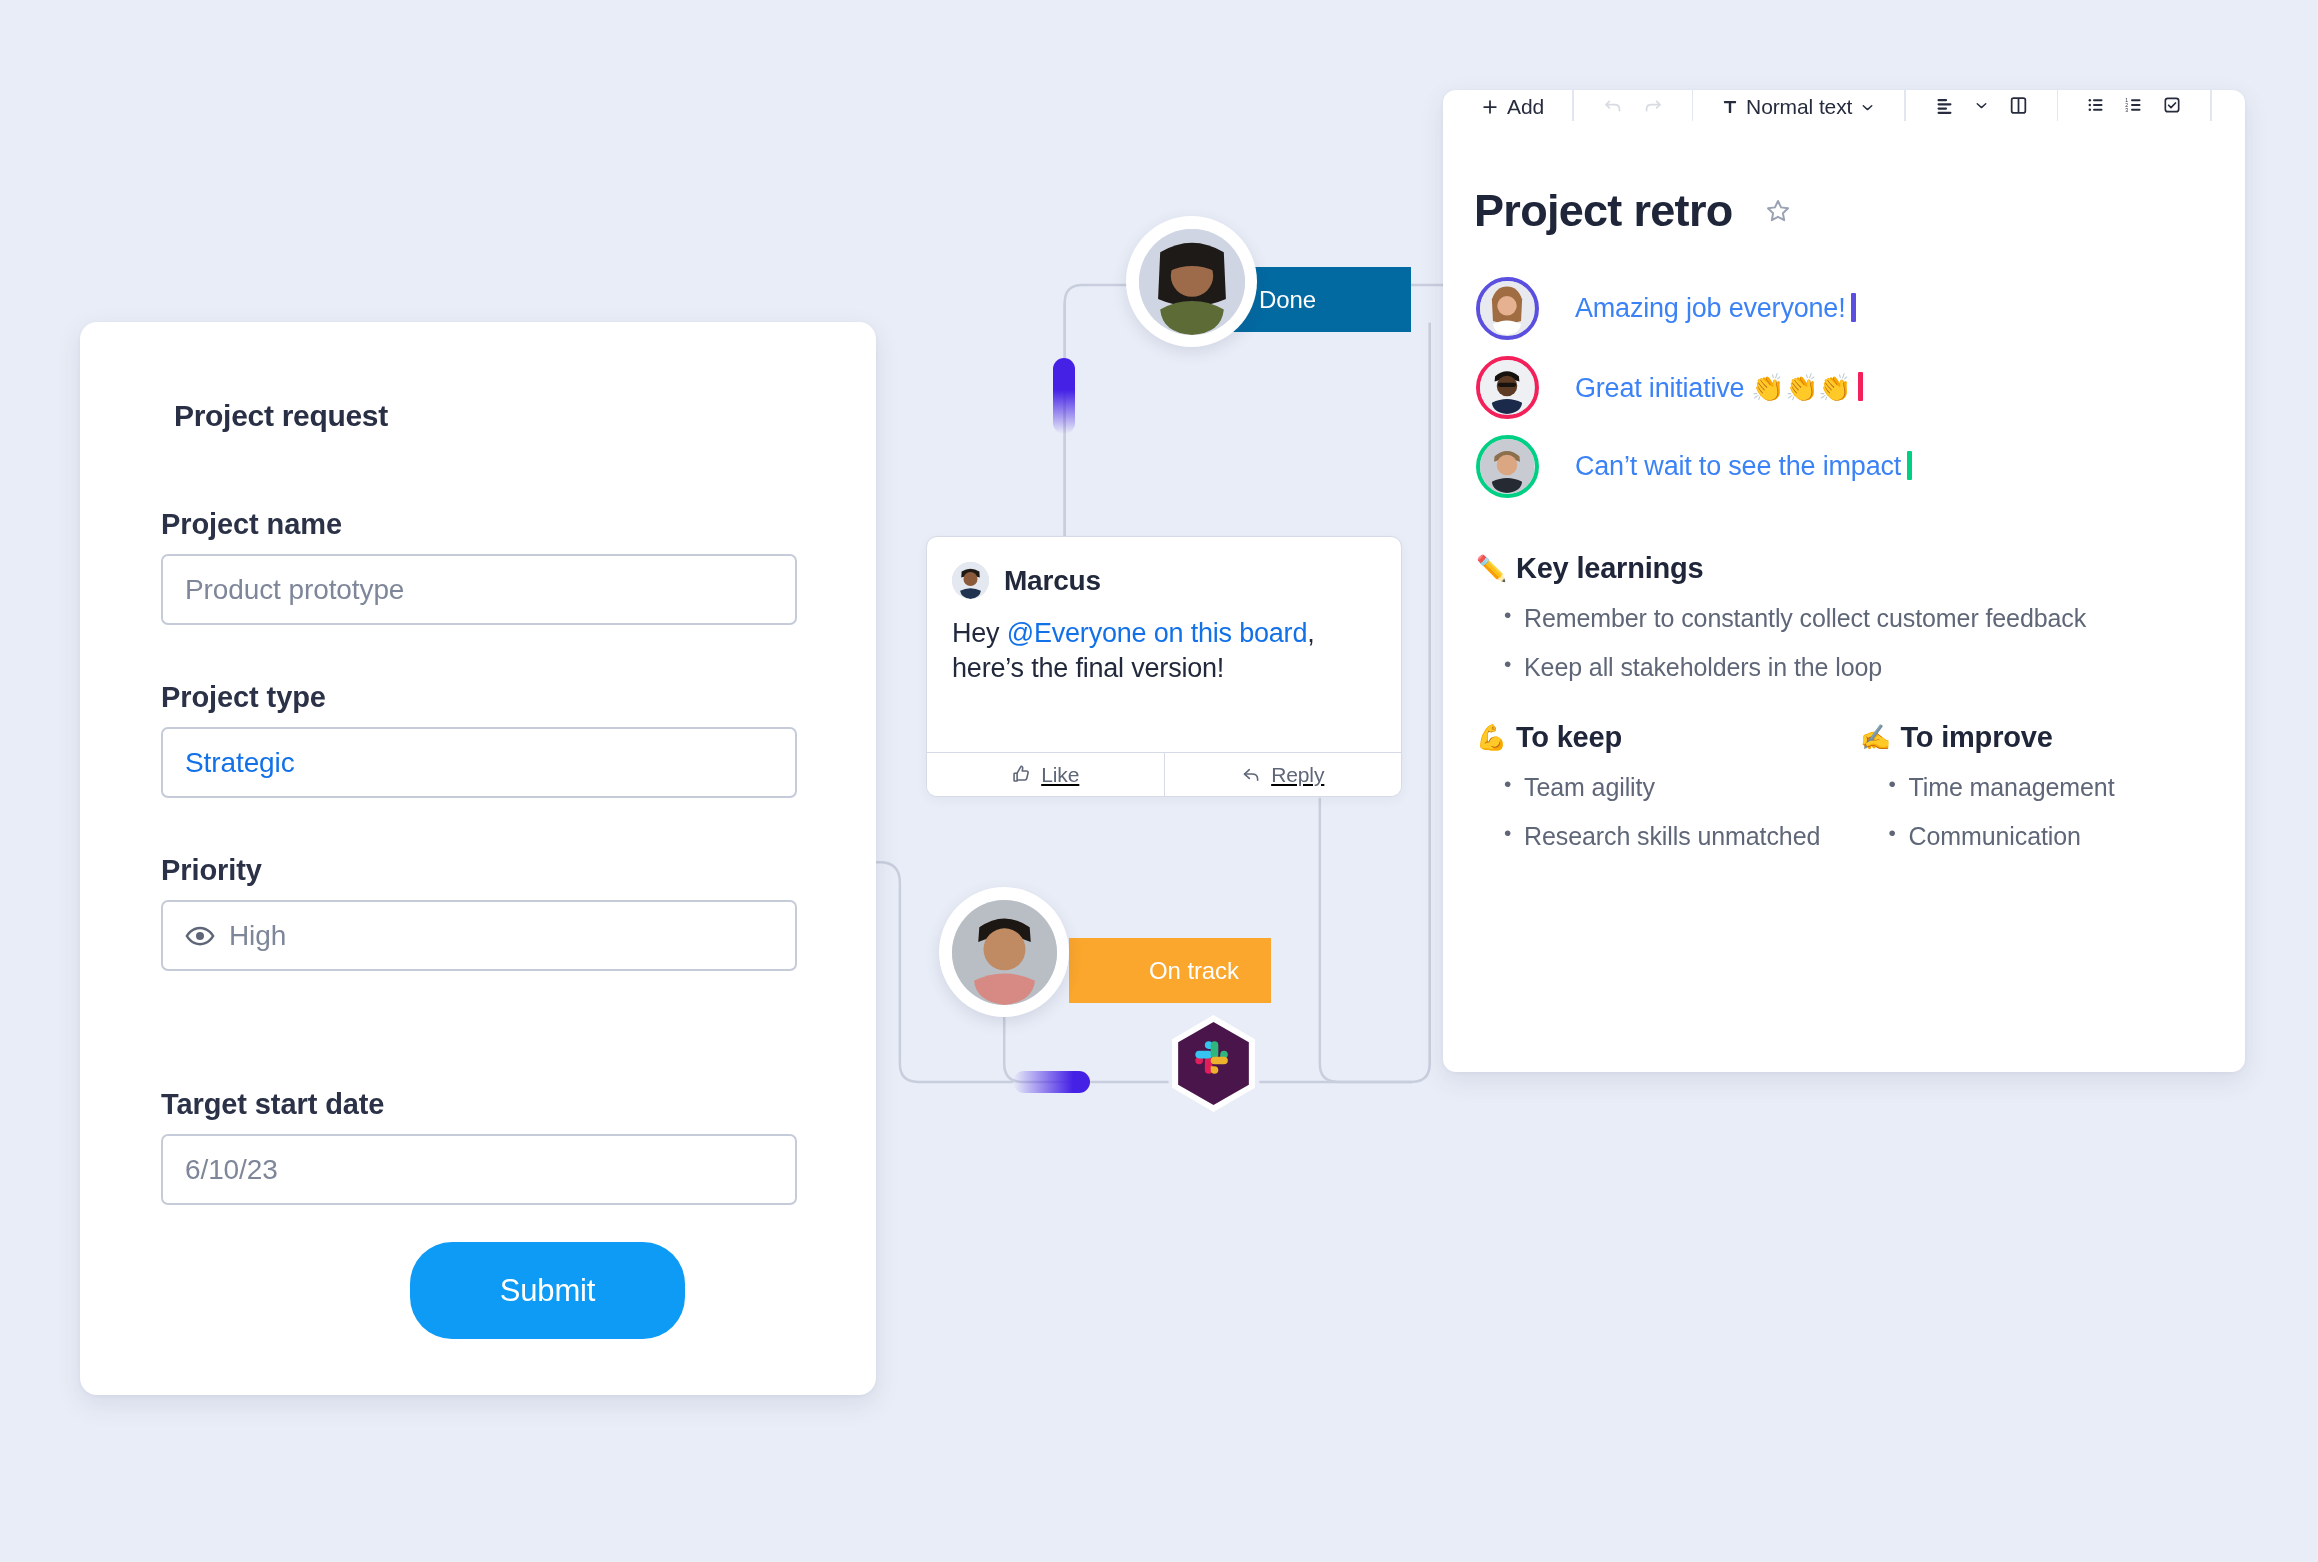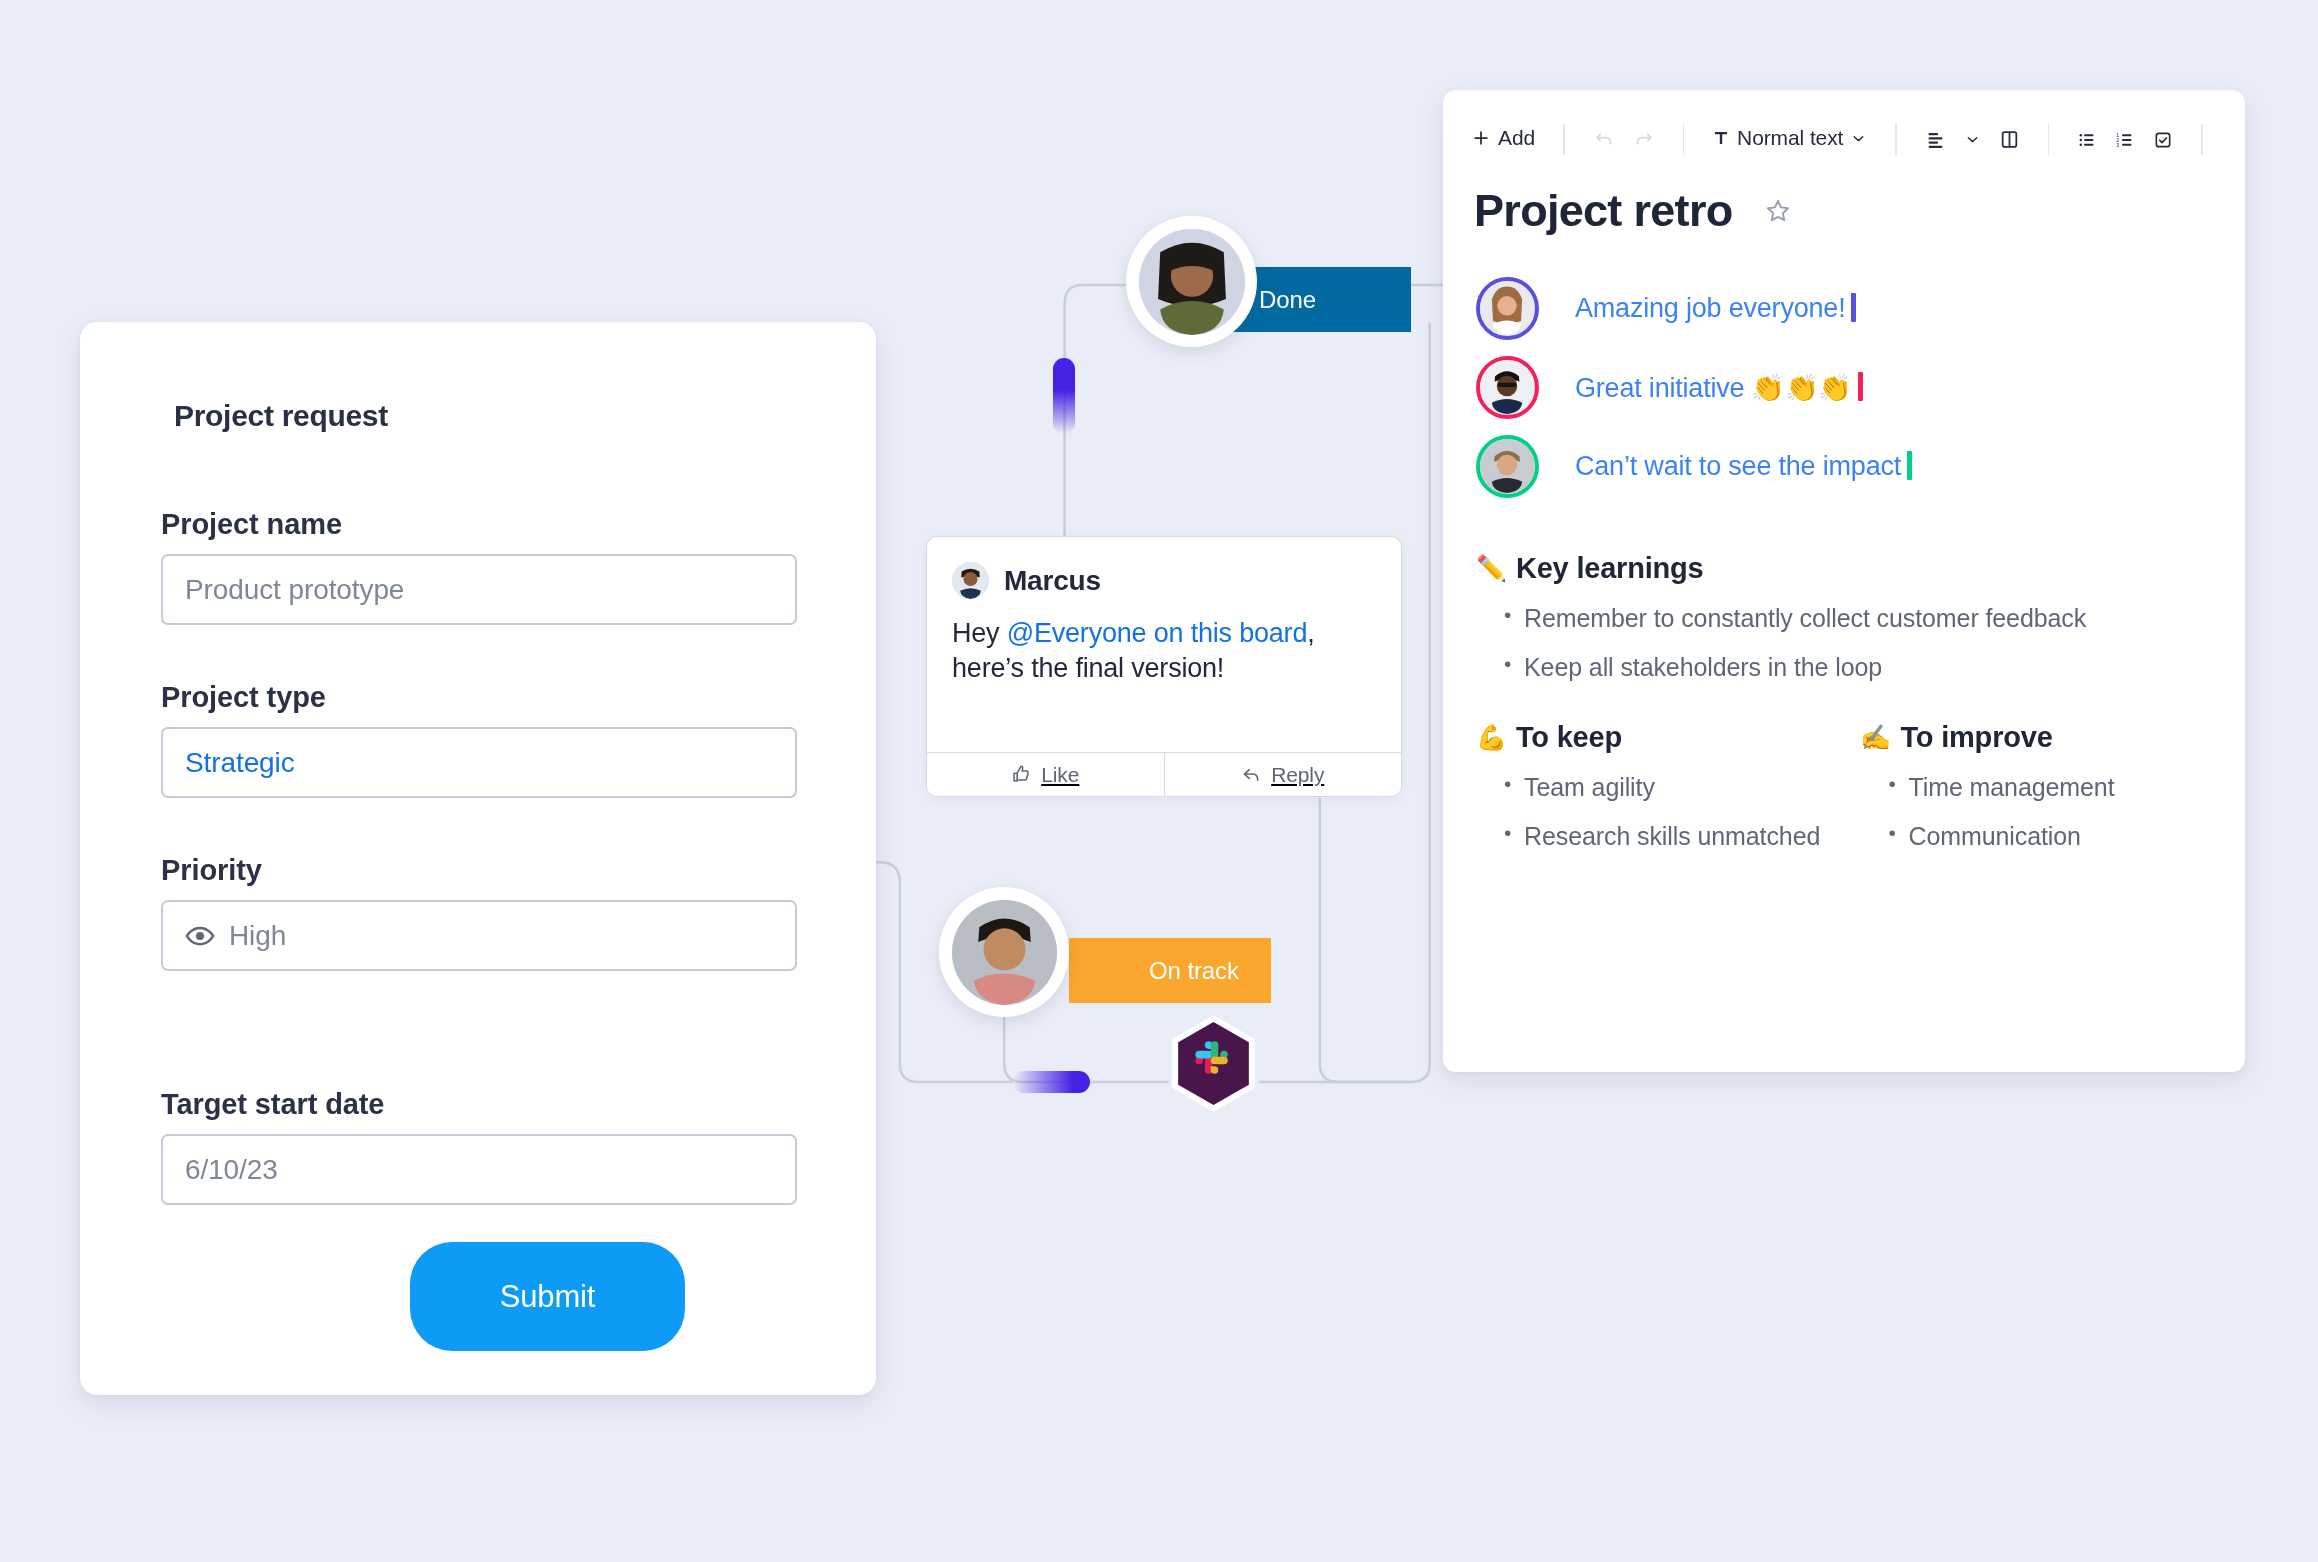--- a/index.html
+++ b/index.html
@@ -76,21 +76,21 @@
   #field-name     { top: 186px; }
   #field-type     { top: 359px; }
   #field-priority { top: 532px; }
   #field-date     { top: 746px; margin-top: 20px; }
 
   .submit-btn {
     position: absolute;
     left: 330px;
     top: 920px;
     width: 275px;
-    height: 109px;
+    height: 97px;
     border-radius: 42px;
     background: #0d9bf5;
     color: #fff;
     font-size: 31px;
     border: none;
     display: flex;
     align-items: center;
     justify-content: center;
     cursor: pointer;
     letter-spacing: -0.2px;
@@ -232,23 +232,24 @@
     border-radius: 13px;
     box-shadow: 0 9px 26px rgba(46,60,100,0.10),
                 0 1px 4px rgba(46,60,100,0.05);
     z-index: 6;
     overflow: hidden;
   }
 
   .doc-toolbar {
     height: 65px;
     display: flex;
-    align-items: flex-end;
+    align-items: flex-start;
     padding: 0 14px 0 21px;
     gap: 8px;
+    margin-left: 9px;
   }
   .tb-group { display: flex; align-items: center; gap: 4px; }
   .tb-sep {
     width: 1.5px; height: 31px;
     background: #e2e6f0;
     margin: 0 13px;
     flex: none;
   }
   .tb-btn {
     display: flex;

